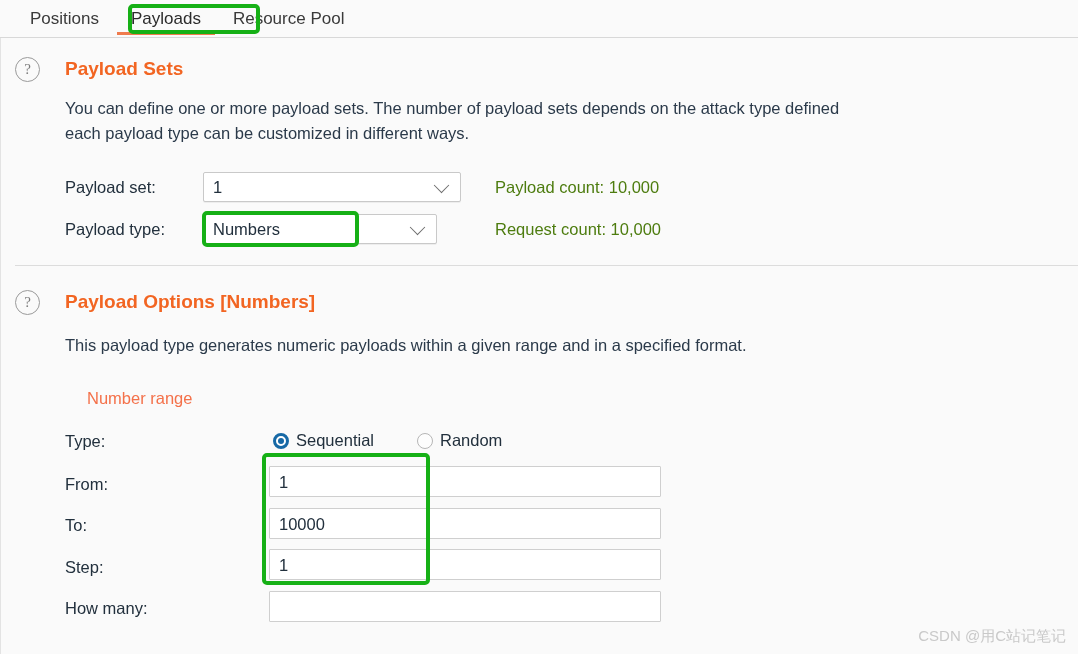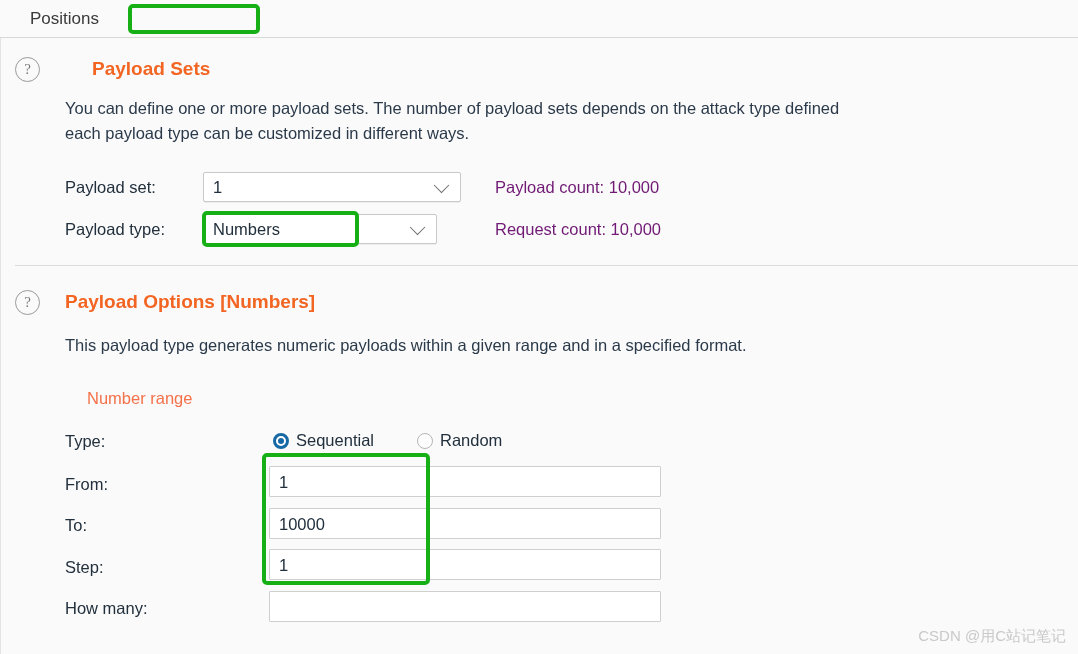--- a/index.html
+++ b/index.html
@@ -111,21 +111,21 @@
 
   .flabel {
     position: absolute;
     color: #22303d;
     font-size: 16.5px;
     white-space: nowrap;
   }
 
   .info-text {
     position: absolute;
-    color: #701a75;
+    color: #4d7c0f;
     font-size: 16.5px;
     white-space: nowrap;
   }
 
   
   .combo {
     position: absolute;
     background: #ffffff;
     border: 1px solid #c9c9c9;
     border-radius: 2px;
@@ -213,32 +213,34 @@
   }
 </style>
 </head>
 <body>
 
 <div id="root">
 
   <div class="tabbar">
     <div class="tabs">
       <div class="tab">Positions</div>
+      <div class="tab active">Payloads</div>
+      <div class="tab">Resource Pool</div>
     </div>
   </div>
 
   <div class="anno" style="left:128px; top:4px; width:132px; height:30px;"></div>
 
   <div class="content">
 
     <div class="section">
 
       <div class="help-icon" style="left:14px; top:19px;">?</div>
 
-      <div class="section-title" style="left:64px; top:20px;margin-left:27px;">Payload Sets</div>
+      <div class="section-title" style="left:64px; top:20px;">Payload Sets</div>
 
       <div class="body-text" style="left:64px; top:58px;">You can define one or more payload sets. The number of payload sets depends on the attack type defined</div>
 
       <div class="body-text" style="left:64px; top:83px;">each payload type can be customized in different ways.</div>
 
       <div class="flabel" style="left:64px; top:140px;">Payload set:</div>
 
       <div class="combo" style="left:202px; top:134px; width:258px; height:30px;">
         <span class="cval">1</span>
         <span class="chev"></span>

